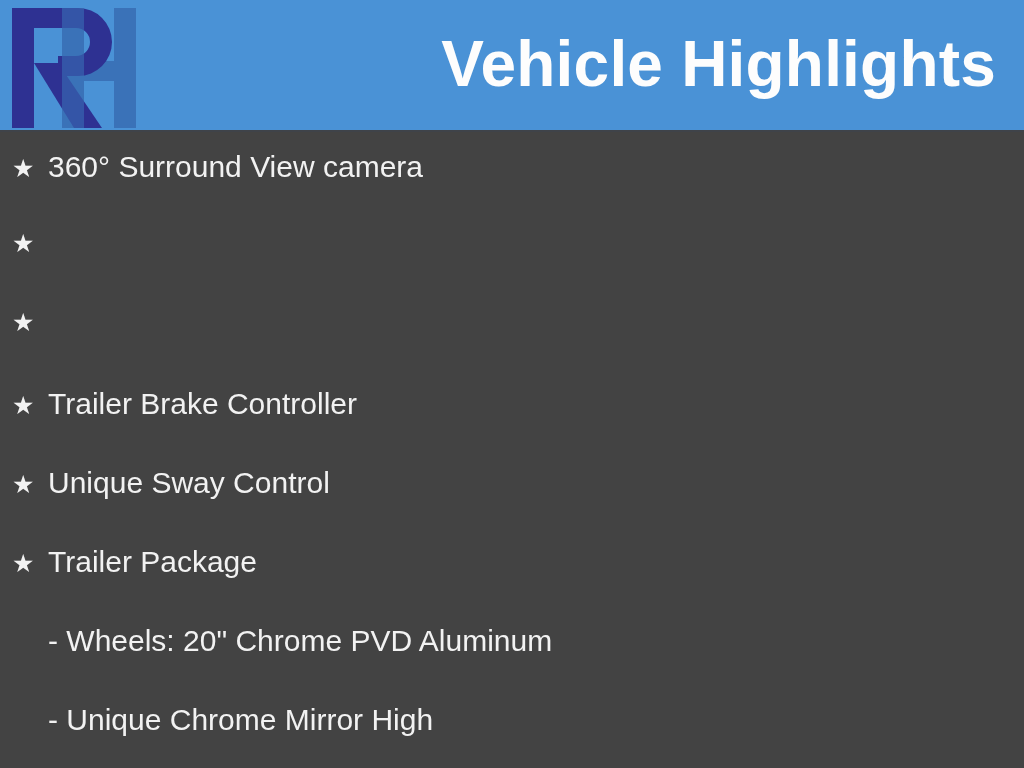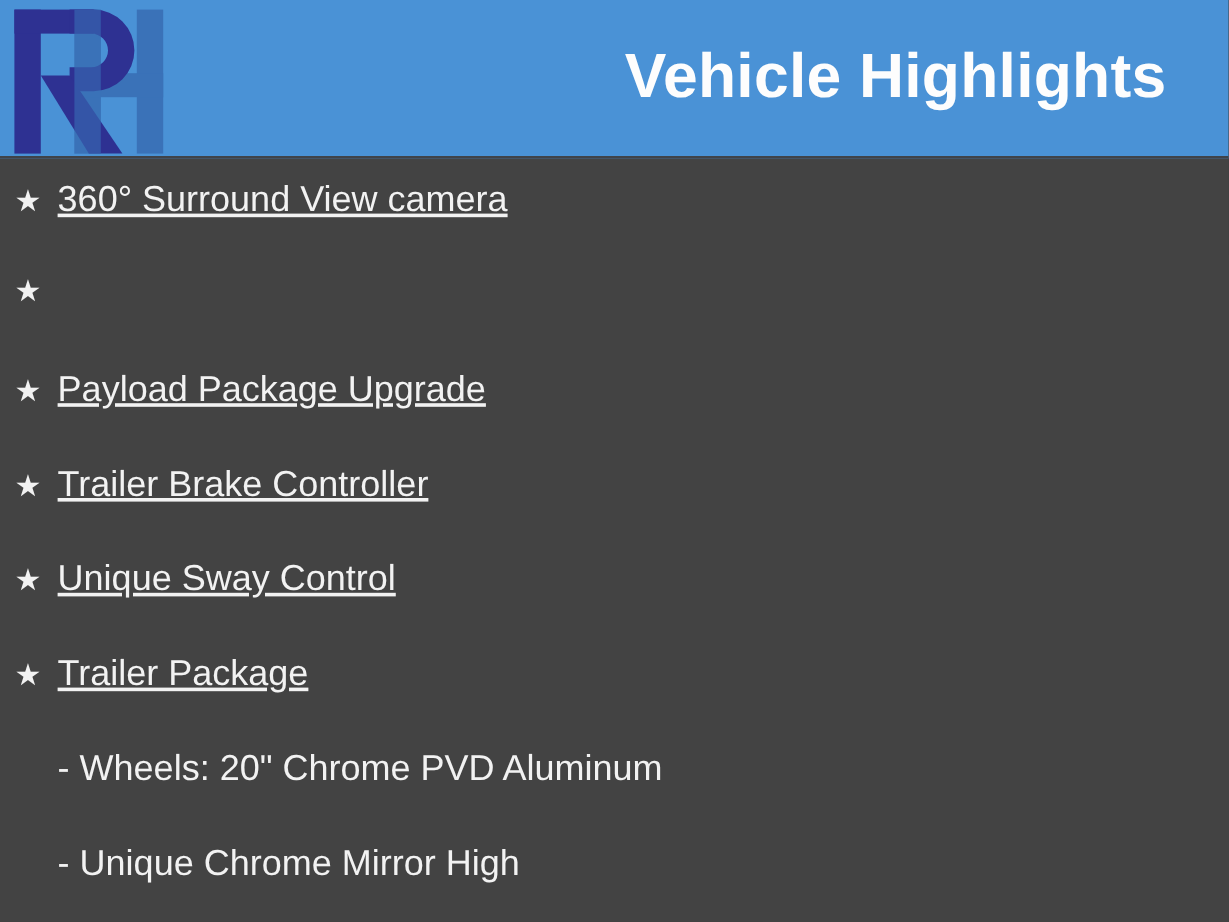--- a/index.html
+++ b/index.html
@@ -37,24 +37,24 @@
   .logo {
     position: absolute;
     top: 6px;
     left: 6px;
     width: 136px;
     height: 124px;
   }
 
   .header-title {
     position: absolute;
-    right: 52px;
+    right: 28px;
     top: 50%;
     transform: translateY(-52%);
-    font-size: 52px;
+    font-size: 64px;
     font-weight: bold;
     color: #fdfdfd;
     letter-spacing: 0.2px;
     white-space: nowrap;
     line-height: 1;
     text-align: center;
   }
 
   
   .content {
@@ -79,21 +79,20 @@
     font-size: 25px;
     color: #f2f2f2;
     line-height: 1;
   }
 
   .bullet-text {
     font-size: 30px;
     color: #f2f2f2;
     line-height: 1;
     white-space: nowrap;
-    text-decoration: underline;
   }
 
   .sub-row {
     display: flex;
     align-items: baseline;
     height: 79px;
     padding-left: 48px;
   }
 
   .sub-text {
@@ -141,21 +140,20 @@
       <span class="bullet-star">★</span>
       <span class="bullet-text">360° Surround View camera</span>
     </div>
 
     <div class="bullet-row">
       <span class="bullet-star">★</span>
     </div>
 
     <div class="bullet-row">
       <span class="bullet-star">★</span>
-      <span class="bullet-text">Payload Package Upgrade</span>
     </div>
 
     <div class="bullet-row">
       <span class="bullet-star">★</span>
       <span class="bullet-text">Trailer Brake Controller</span>
     </div>
 
     <div class="bullet-row">
       <span class="bullet-star">★</span>
       <span class="bullet-text">Unique Sway Control</span>

